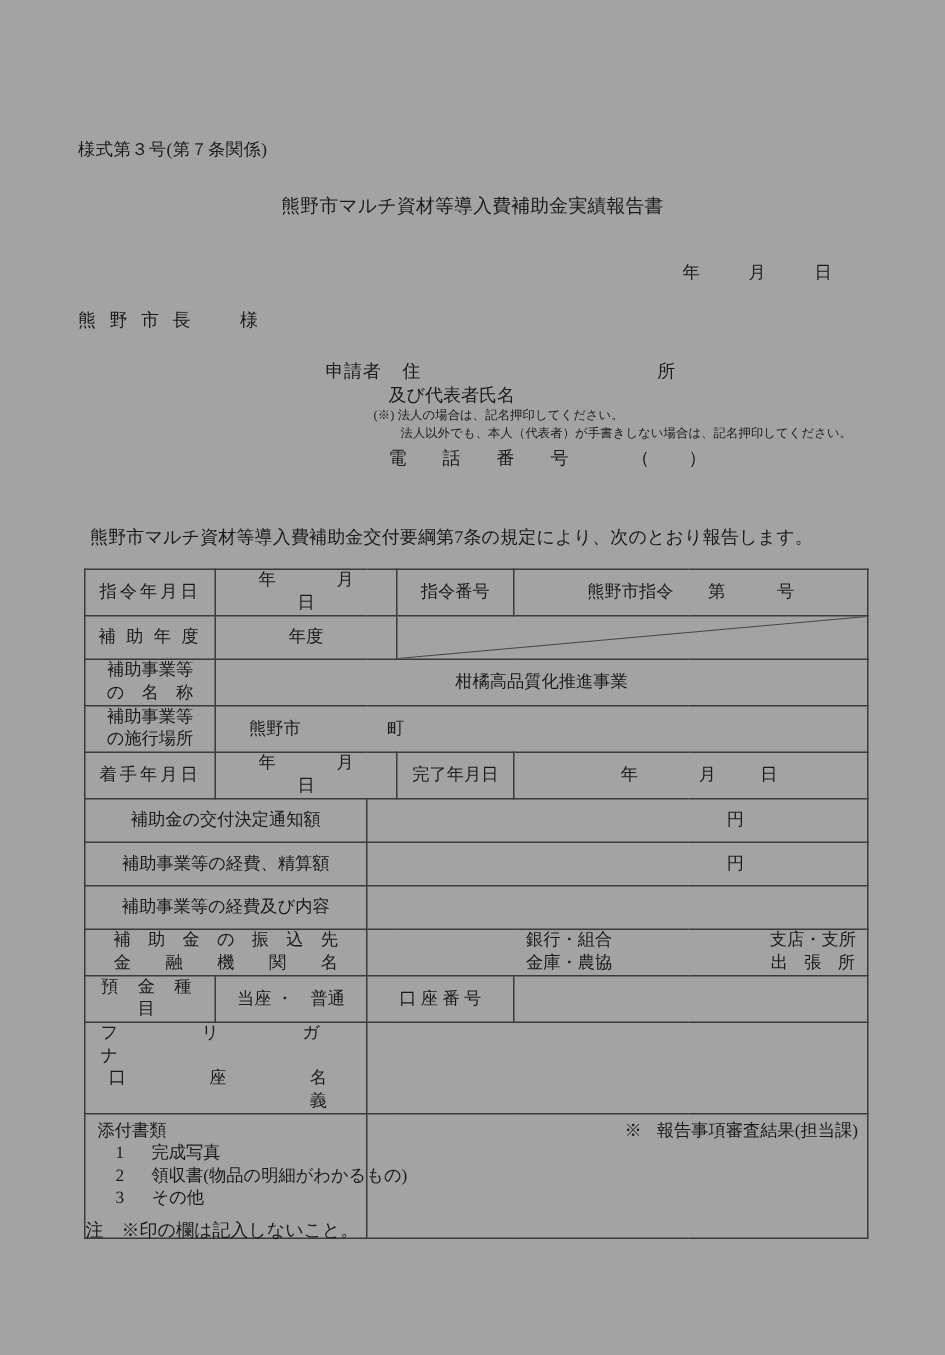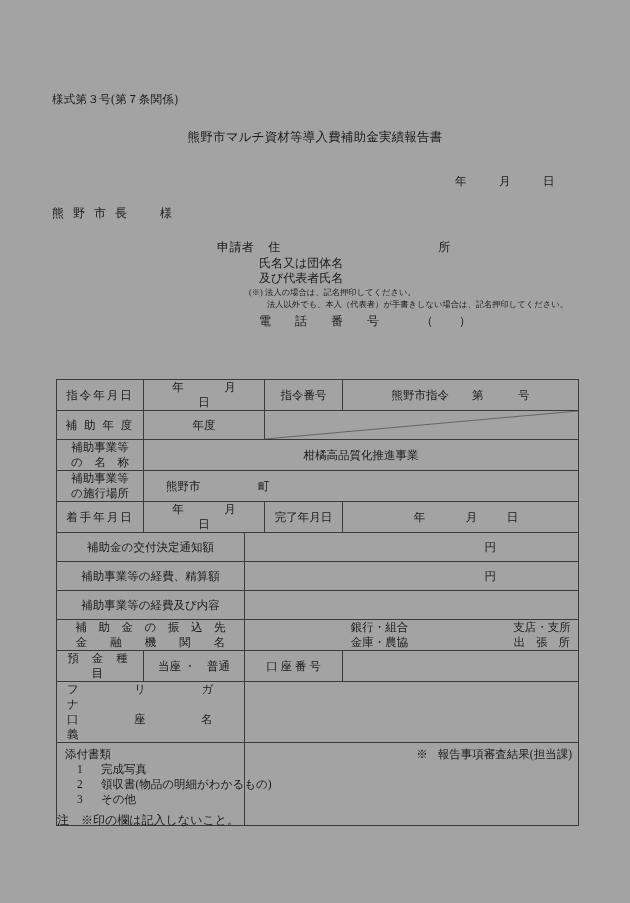--- a/index.html
+++ b/index.html
@@ -154,21 +154,21 @@
     width: 100%;
   }
   .bank-head-mid { flex: 1; text-align: center; line-height: 15px; }
   .bank-head-right { text-align: center; line-height: 15px; white-space: nowrap; }
   .bank-head-right .r2 { letter-spacing: 4px; padding-left: 4px; }
 
   .lbl-2line { text-align: center; line-height: 15px; }
   .lbl-2line .ln { display: block; }
 
   .furi-row .ln1 { letter-spacing: 22px; padding-left: 6px; }
-  .furi-row .ln2 { letter-spacing: 22px; padding-left: 6px; }
+  .furi-row .ln2 { letter-spacing: 22px; padding-left: 6px; text-align: right; }
 
   .attach {
     padding: 4px 4px 4px 8px !important;
     vertical-align: top !important;
     height: 74px !important;
     line-height: 16px;
     text-align: left;
   }
   .attach-title { display: block; }
   .attach-item {
@@ -211,31 +211,31 @@
   </div>
 
   <div class="addressee">
     <span>熊 野 市 長</span><span class="sama">様</span>
   </div>
 
   <div class="applicant">
     <div class="ap-row">
       <span class="ap-label">申請者</span><span class="ap-addr-word">住　　　　所</span>
     </div>
-    <div class="ap-row ap-indent">氏名又は団体名</div>
     <div class="ap-row ap-indent">及び代表者氏名</div>
     <div class="note note-1">
       <span>(※)</span>&nbsp;<span>法人の場合は、記名押印してください。</span>
     </div>
     <div class="note note-2">法人以外でも、本人（代表者）が手書きしない場合は、記名押印してください。</div>
     <div class="tel-row">
       <span class="tel-label">電　話　番　号</span><span class="tel-paren">（</span><span>）</span>
     </div>
   </div>
 
+  <div class="intro">熊野市マルチ資材等導入費補助金交付要綱第7条の規定により、次のとおり報告します。</div>
 
   <table class="form-table">
     <colgroup>
       <col style="width:87px">
       <col style="width:42px">
       <col style="width:59px">
       <col style="width:20px">
       <col style="width:78px">
       <col style="width:116px">
       <col style="width:120px">

